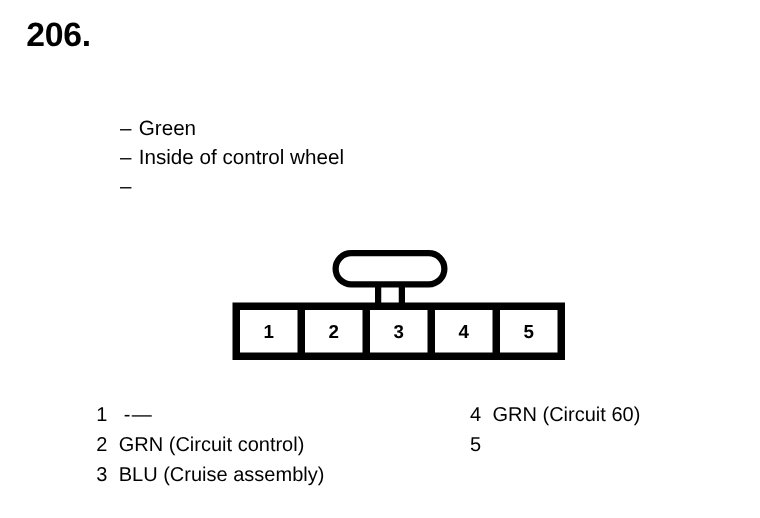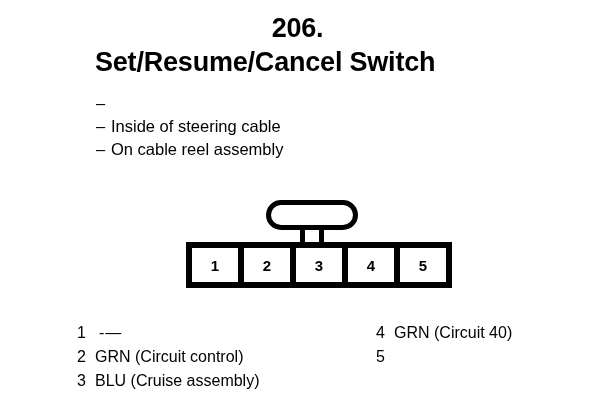--- a/index.html
+++ b/index.html
@@ -27,21 +27,20 @@
   .title-line {
     font-size: 27px;
     font-weight: bold;
     line-height: 34px;
     letter-spacing: -0.2px;
     white-space: nowrap;
   }
   .title-line-1 {
     display: flex;
     align-items: baseline;
-    justify-content: center;
   }
   #title-number {
     margin-right: 13px;
   }
   .title-line-2 {
     padding-left: 74px;
   }
 
   
   #bullet-list {
@@ -153,34 +152,33 @@
     padding-left: 4px;
   }
 </style>
 </head>
 <body>
 
 <div id="title-block">
   <div class="title-line title-line-1">
     <span id="title-number">206.</span>
   </div>
-  <div class="title-line title-line-2">Set/Resume/Cancel Switch</div>
 </div>
 
 <div id="bullet-list">
   <div class="bullet-row">
     <span class="bullet-dash">–</span>
+    <span>Green</span>
   </div>
   <div class="bullet-row">
     <span class="bullet-dash">–</span>
-    <span>Inside of steering cable</span>
+    <span>Inside of control wheel</span>
   </div>
   <div class="bullet-row">
     <span class="bullet-dash">–</span>
-    <span>On cable reel assembly</span>
   </div>
 </div>
 
 <div id="connector-diagram">
   <div id="connector-tab-neck"></div>
   <div id="connector-tab"></div>
   <div id="connector-body">
     <div class="cavity">
       <span>1</span>
     </div>
@@ -210,20 +208,20 @@
       <span class="legend-desc">GRN (Circuit control)</span>
     </div>
     <div class="legend-row">
       <span class="legend-pin">3</span>
       <span class="legend-desc">BLU (Cruise assembly)</span>
     </div>
   </div>
   <div class="legend-col" id="legend-col-right">
     <div class="legend-row">
       <span class="legend-pin">4</span>
-      <span class="legend-desc">GRN (Circuit 40)</span>
+      <span class="legend-desc">GRN (Circuit 60)</span>
     </div>
     <div class="legend-row">
       <span class="legend-pin">5</span>
       <span class="legend-desc"></span>
     </div>
   </div>
 </div>
 
 </body></html>

